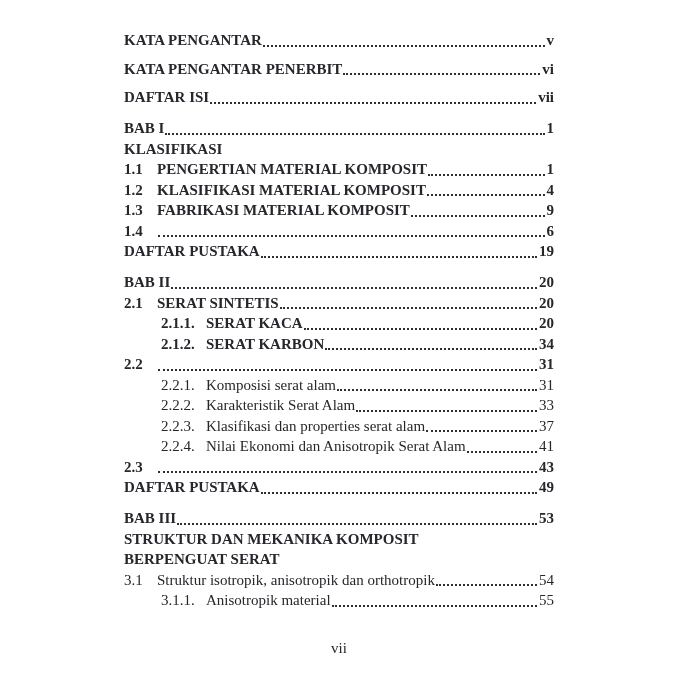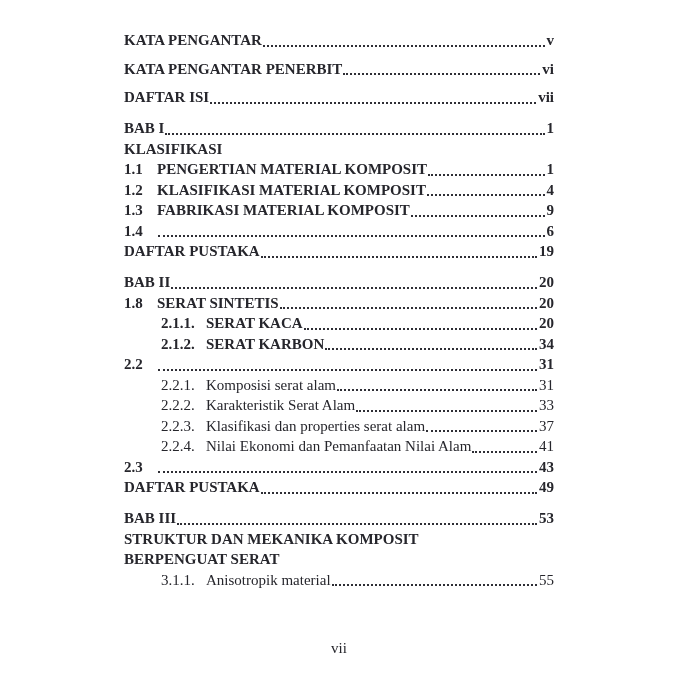--- a/index.html
+++ b/index.html
@@ -113,21 +113,21 @@
     <span class="dots"></span>
     <span class="pg">19</span>
   </div>
       <div class="row lvl0 bold gap">
 
     <span class="label">BAB II</span>
     <span class="dots"></span>
     <span class="pg">20</span>
   </div>
       <div class="row lvl1 bold">
-    <span class="num">1.8</span>
+    <span class="num">2.1</span>
     <span class="label">SERAT SINTETIS</span>
     <span class="dots"></span>
     <span class="pg">20</span>
   </div>
       <div class="row lvl2 bold">
     <span class="num">2.1.1.</span>
     <span class="label">SERAT KACA</span>
     <span class="dots"></span>
     <span class="pg">20</span>
   </div>
@@ -155,21 +155,21 @@
     <span class="pg">33</span>
   </div>
       <div class="row lvl2">
     <span class="num">2.2.3.</span>
     <span class="label">Klasifikasi dan properties serat alam</span>
     <span class="dots"></span>
     <span class="pg">37</span>
   </div>
       <div class="row lvl2">
     <span class="num">2.2.4.</span>
-    <span class="label">Nilai Ekonomi dan Pemanfaatan Nilai Alam</span>
+    <span class="label">Nilai Ekonomi dan Anisotropik Serat Alam</span>
     <span class="dots"></span>
     <span class="pg">41</span>
   </div>
       <div class="row lvl1 bold">
     <span class="num">2.3</span>
     <span class="dots"></span>
     <span class="pg">43</span>
   </div>
       <div class="row lvl0 bold">
 
@@ -185,20 +185,26 @@
   </div>
       <div class="row lvl0 bold nodots">
 
     <span class="label">STRUKTUR DAN MEKANIKA KOMPOSIT</span>
 
   </div>
       <div class="row lvl0 bold nodots">
 
     <span class="label">BERPENGUAT SERAT</span>
 
+  </div>
+      <div class="row lvl1">
+    <span class="num">3.1</span>
+    <span class="label">Struktur isotropik, anisotropik dan orthotropik</span>
+    <span class="dots"></span>
+    <span class="pg">54</span>
   </div>
       <div class="row lvl2">
     <span class="num">3.1.1.</span>
     <span class="label">Anisotropik material</span>
     <span class="dots"></span>
     <span class="pg">55</span>
   </div>
     </main>
   <footer class="footer">
     <span>vii</span>

